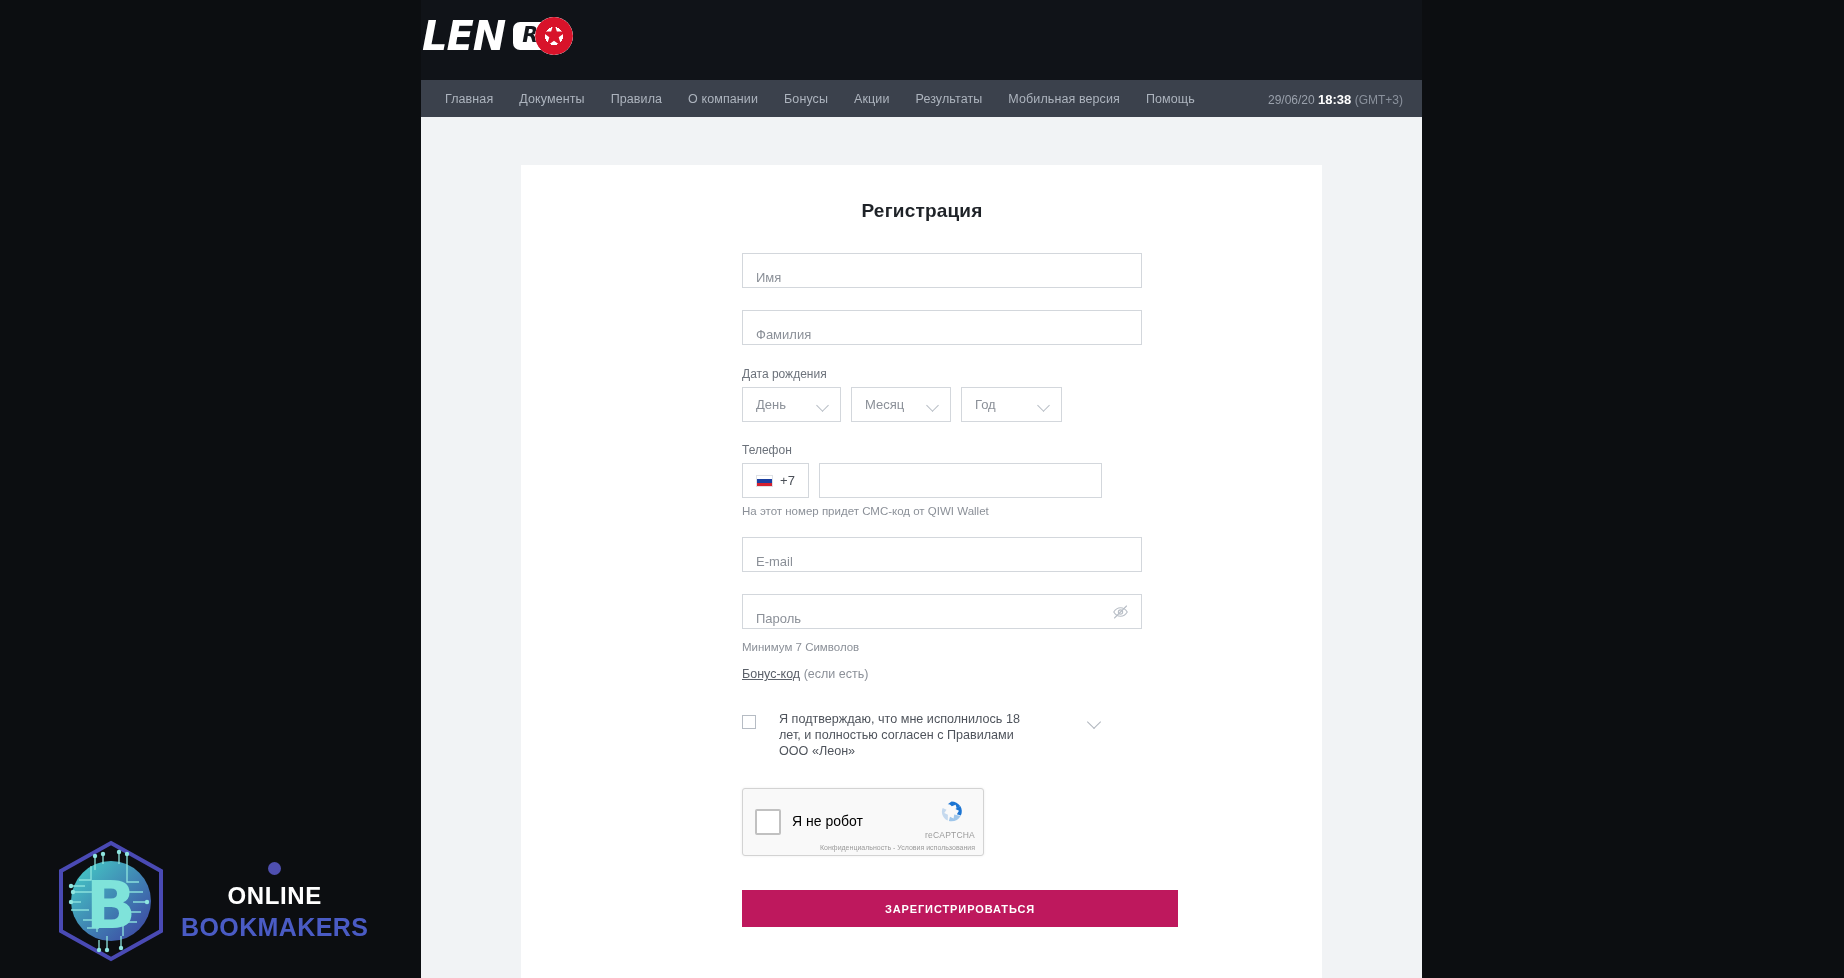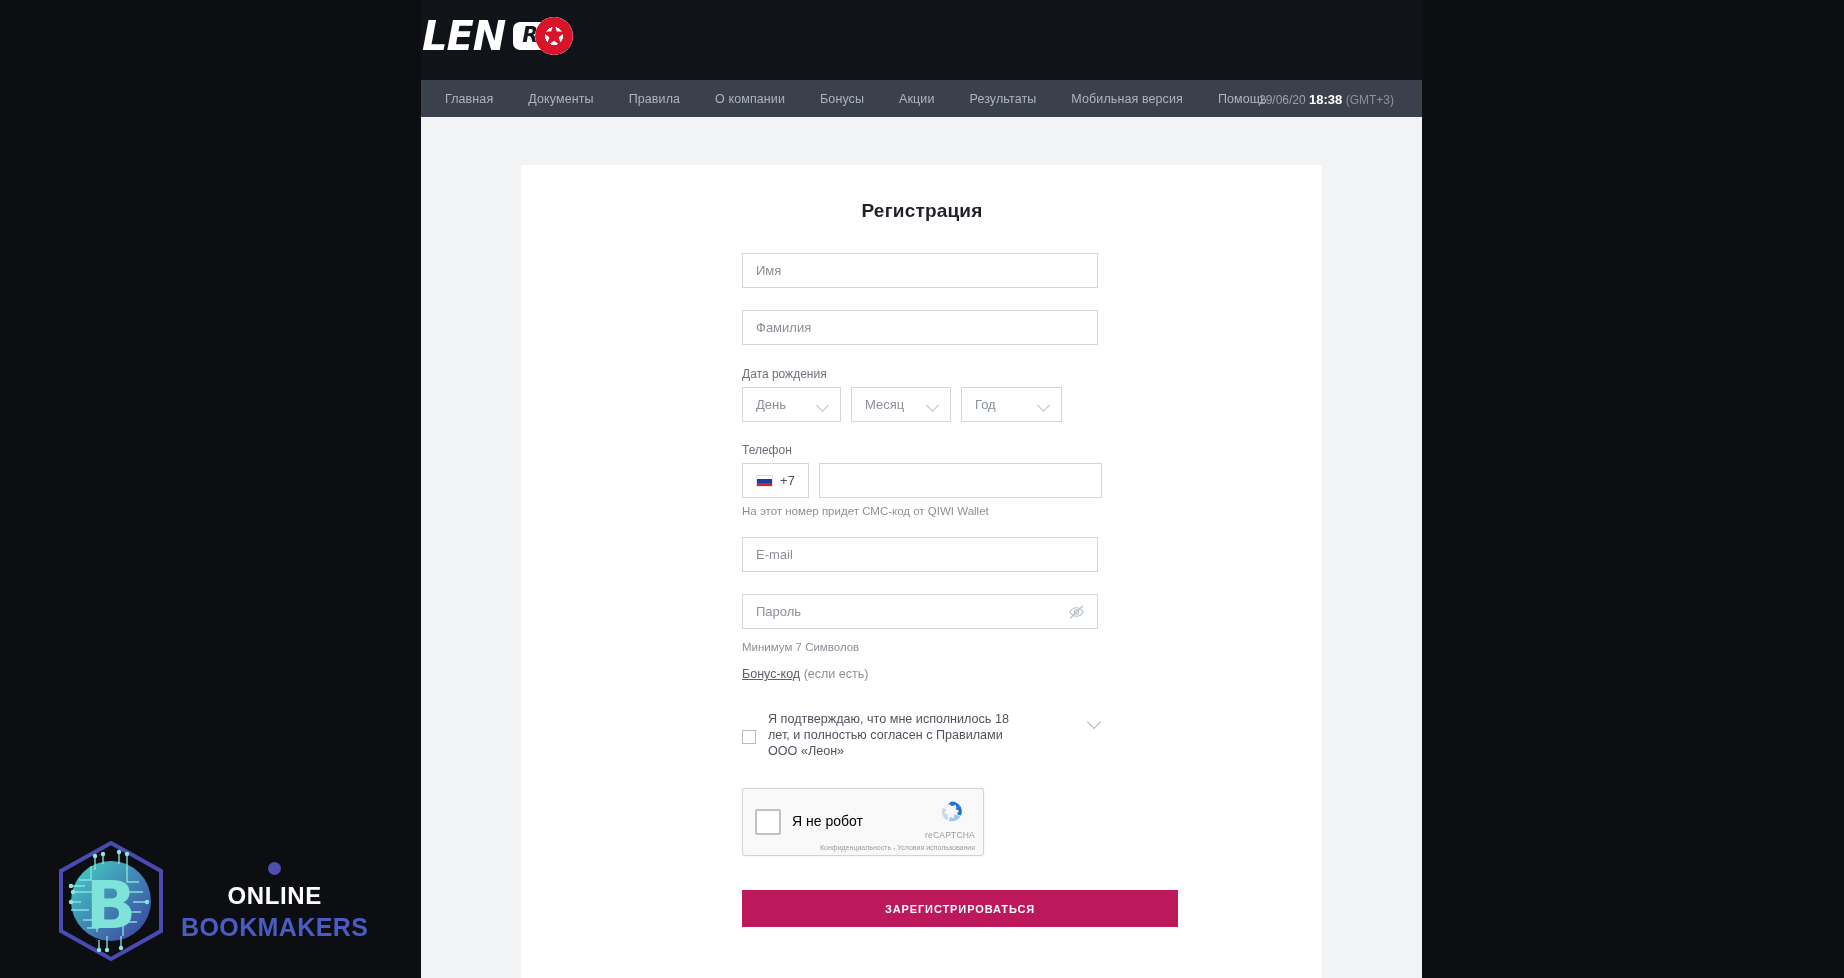--- a/index.html
+++ b/index.html
@@ -51,27 +51,27 @@
     background: #d8132a;
     clip-path: polygon(50% 0%, 61% 35%, 98% 35%, 68% 57%, 79% 91%, 50% 70%, 21% 91%, 32% 57%, 2% 35%, 39% 35%);
   }
 
   
   .navbar {
     position: absolute; left: 421px; top: 80px; width: 1001px; height: 37px;
     background: #3b414c;
     display: flex; align-items: center;
   }
-  .nav-items { display: flex; align-items: center; padding-left: 14px; gap: 15px; }
+  .nav-items { display: flex; align-items: center; padding-left: 14px; gap: 6px; }
   .nav-item {
     color: #adb4be; font-size: 12.5px; padding: 0 10px;
     white-space: nowrap; cursor: pointer; letter-spacing: .1px;
   }
   .nav-time {
-    position: absolute; right: 28px; top: 50%; transform: translateY(-50%);
+    position: absolute; right: 19px; top: 50%; transform: translateY(-50%);
     font-size: 12px; color: #9aa1ac; white-space: nowrap;
   }
   .nav-time .hm { color: #ffffff; font-weight: bold; font-size: 13px; }
   .nav-time .gmt { color: #8a919c; }
 
   
   .page {
     position: absolute; left: 421px; top: 117px; width: 1001px; height: 861px;
     background: #f1f3f5;
   }
@@ -80,22 +80,22 @@
     background: #ffffff;
   }
 
   
   .form { position: absolute; left: 742px; top: 200px; width: 360px; }
   .form-title {
     text-align: center; font-size: 19px; font-weight: bold;
     color: #1f2328; margin-bottom: 31px; letter-spacing: .2px;
   }
   .field {
-    width: 356px; height: 35px; border: 1px solid #d3d7dc; background: #fff;
-    display: flex; align-items: center; padding: 16px 13px;
+    width: 400px; height: 35px; border: 1px solid #d3d7dc; background: #fff;
+    display: flex; padding: 16px 13px;
     font-size: 13px; color: #6d737c; margin-bottom: 22px;
     position: relative;
   }
   .field .ph { color: #8b9098; font-size: 13px; }
   .group-label { font-size: 12px; color: #6c727b; margin-bottom: 6px; }
   .dob-row { display: flex; gap: 10px; margin-bottom: 21px; }
   .select {
     height: 35px; border: 1px solid #d3d7dc; background: #fff;
     display: flex; align-items: center; justify-content: space-between;
     padding: 0 11px 0 13px; font-size: 13px; color: #8b9098; cursor: pointer;
@@ -129,21 +129,21 @@
   .hint { font-size: 11.5px; color: #8b9098; margin-bottom: 20px; }
   .hint2 { font-size: 11.5px; color: #8b9098; margin-top: 7px; margin-bottom: 14px; }
   .eye {
     position: absolute; right: 12px; top: 50%; transform: translateY(-50%);
     width: 17px; height: 17px; cursor: pointer;
   }
   .bonus-line { font-size: 12.5px; color: #8b9098; margin-bottom: 30px; }
   .bonus-link { color: #5b6069; text-decoration: underline; cursor: pointer; }
 
   .agree-row {
-    display: flex; align-items: center; gap: 12px;
+    display: flex; align-items: flex-start; gap: 23px;
     margin-bottom: 29px; position: relative; padding-right: 26px;
   }
   .checkbox {
     width: 14px; height: 14px; border: 1px solid #b6bcc4; background: #fff;
     flex: 0 0 auto; margin-top: 4px; cursor: pointer;
   }
   .agree-text {
     font-size: 12.6px; color: #4f545c; line-height: 1.28; width: 262px;
   }
   .agree-chev {

